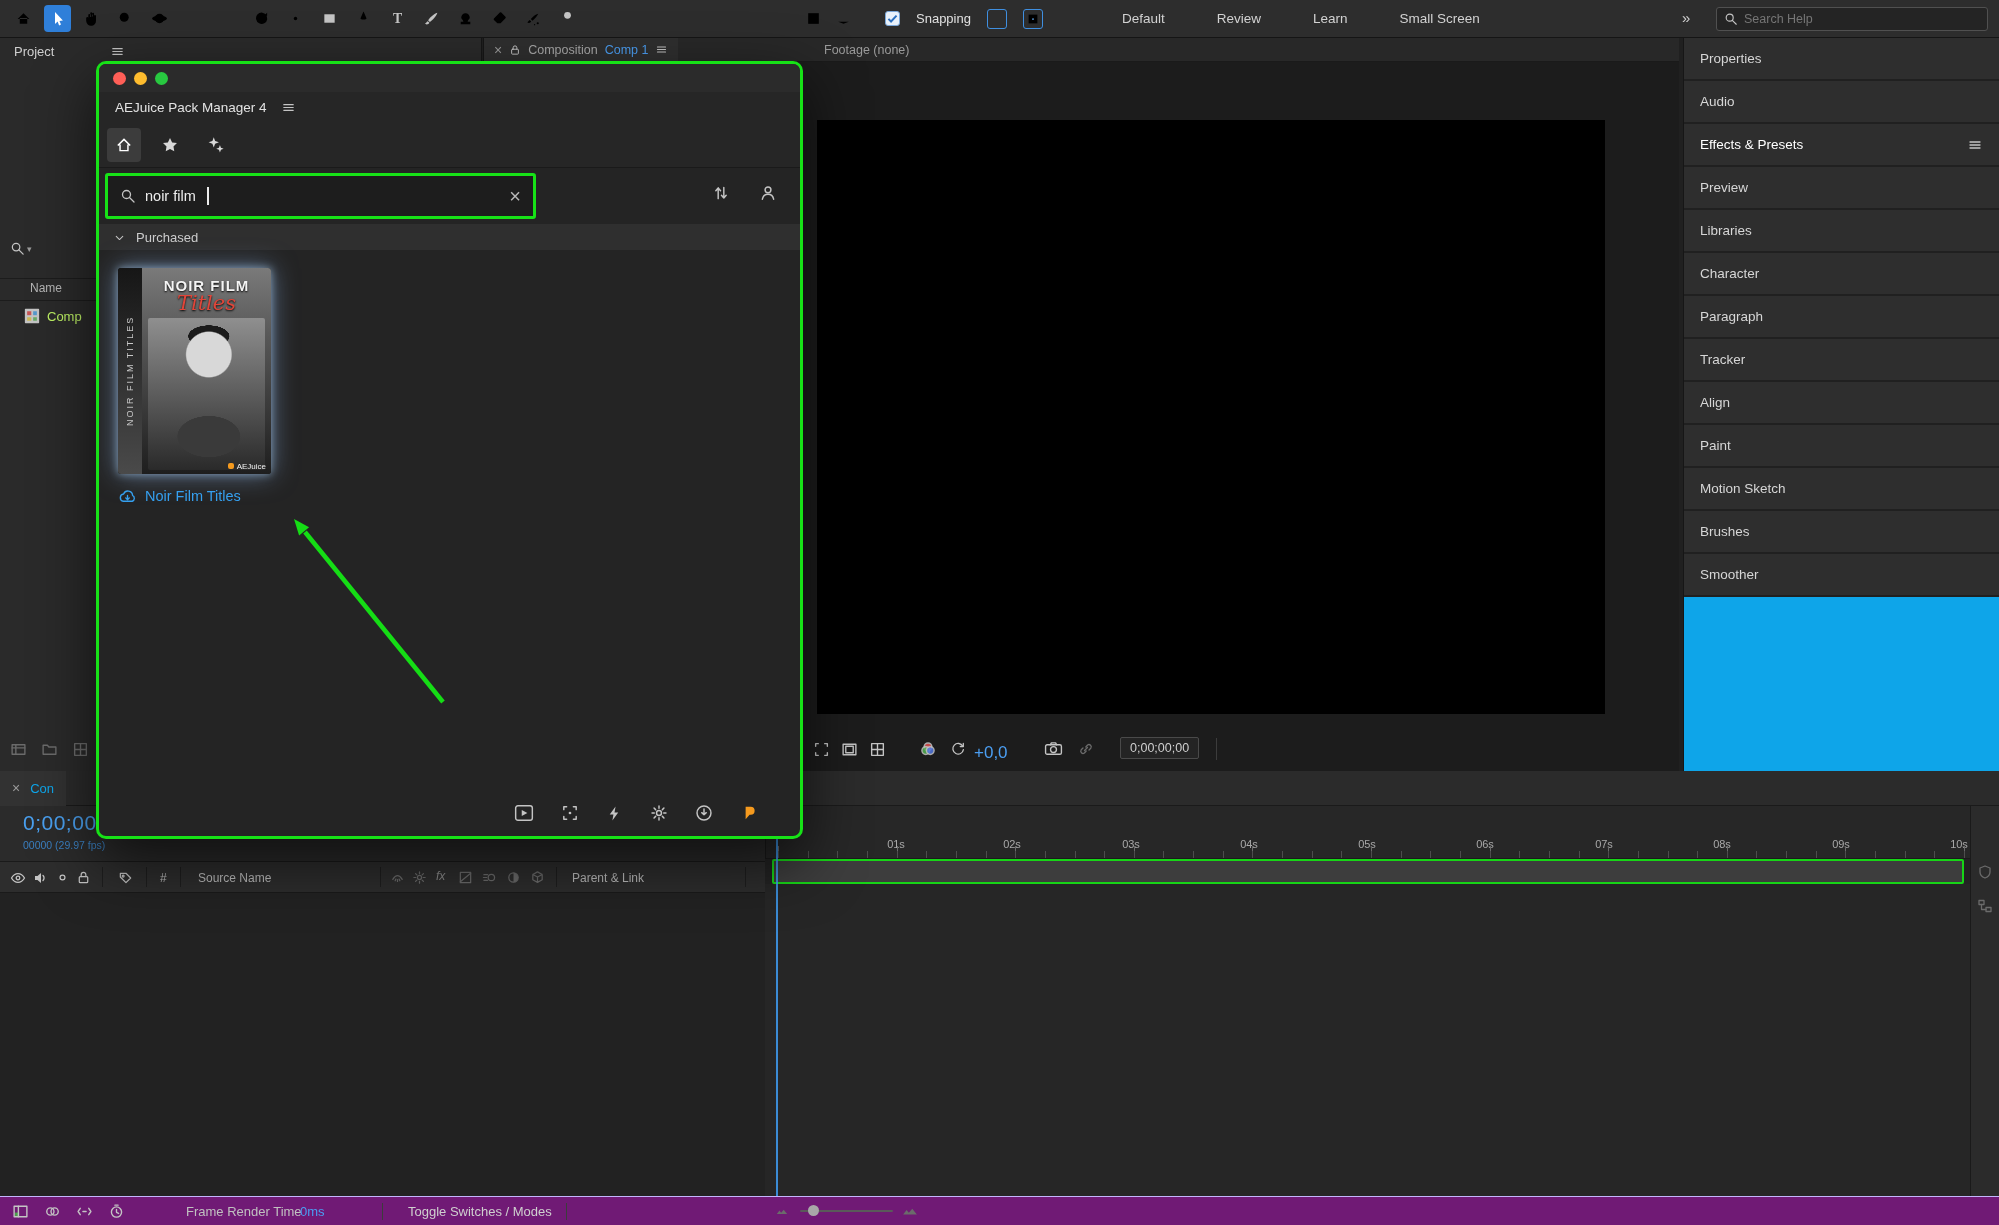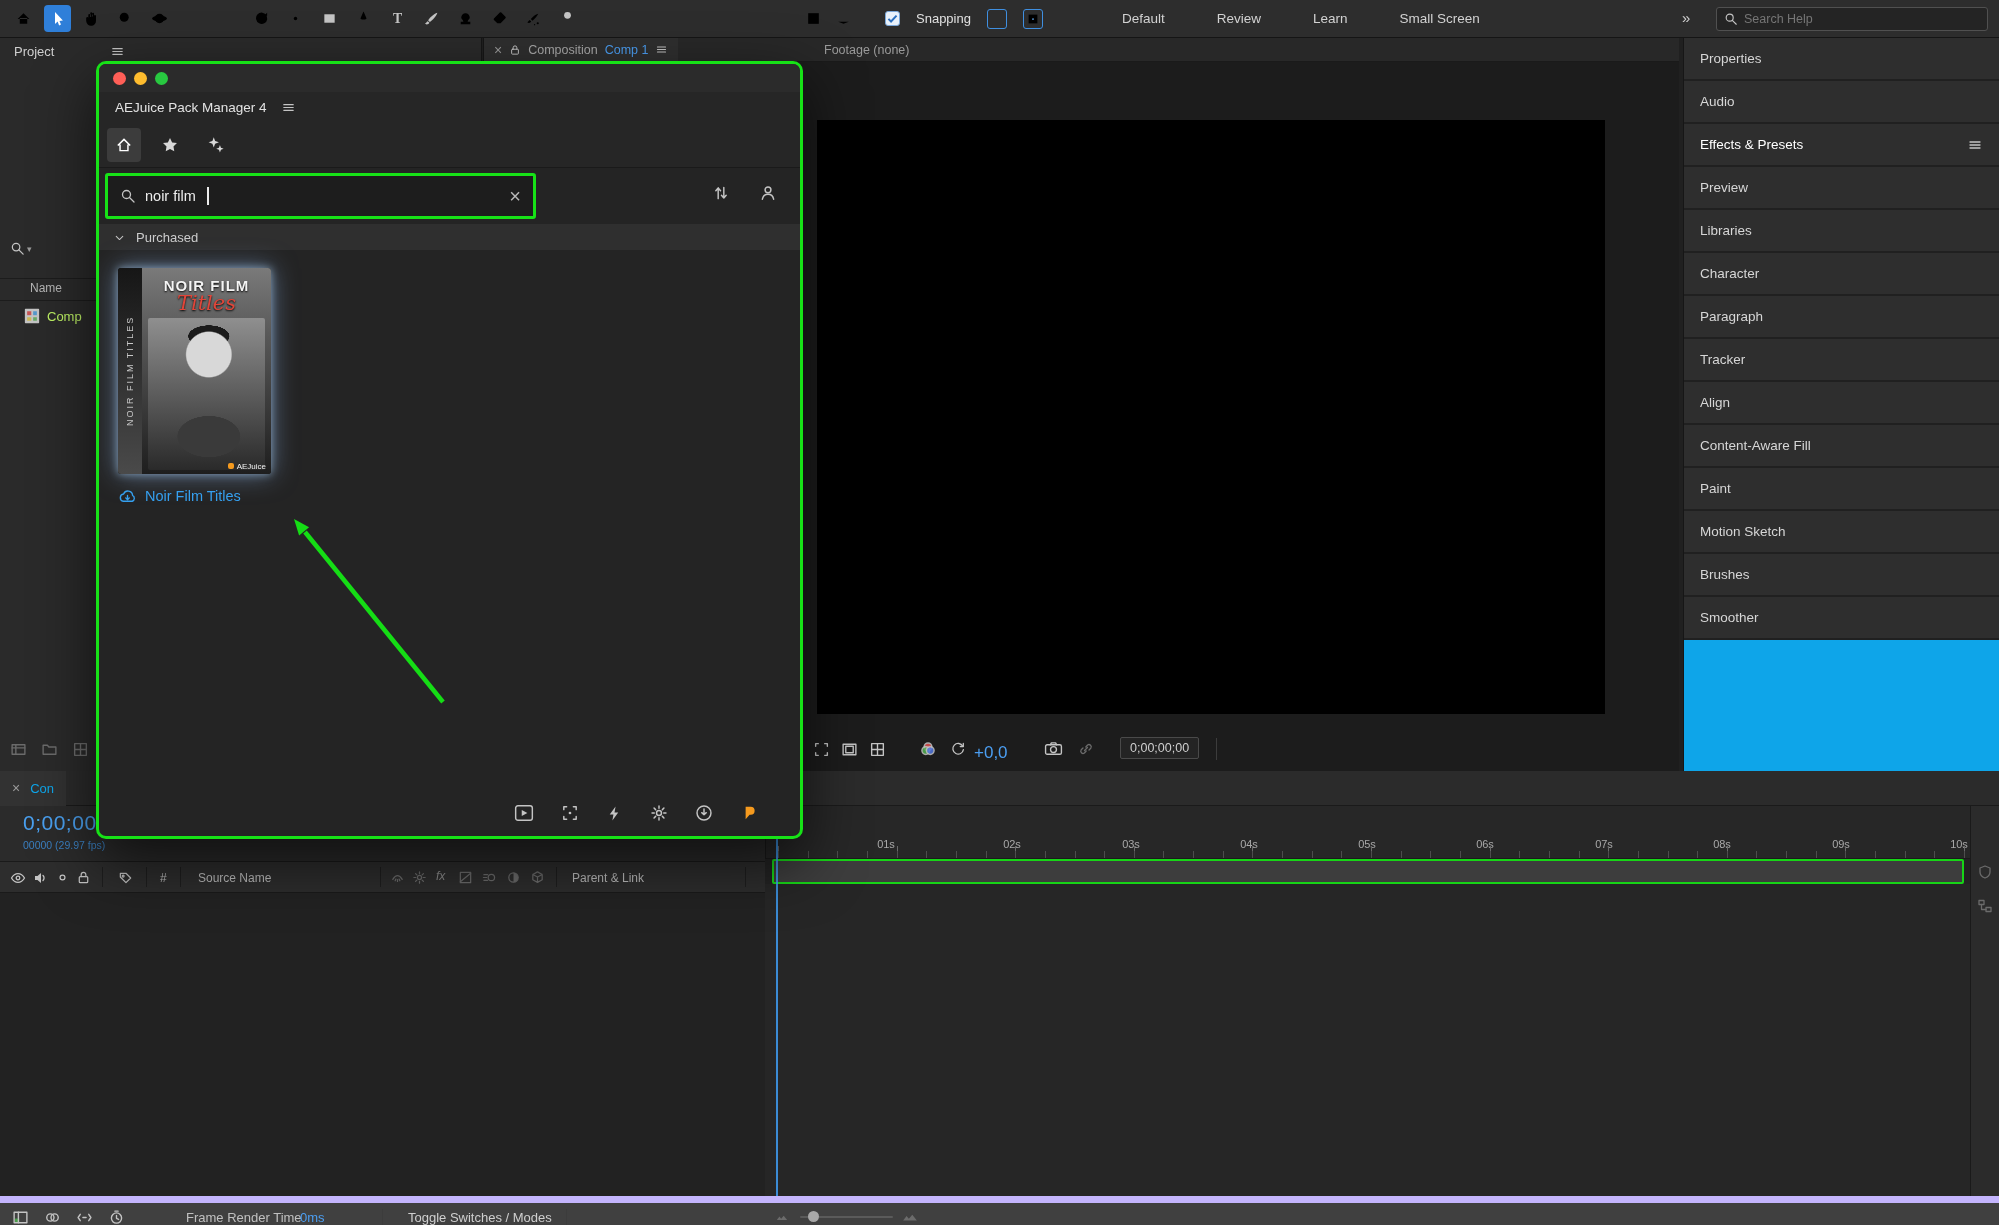--- a/index.html
+++ b/index.html
@@ -357,23 +357,20 @@
   <div class="sbrow">
       <span>Paragraph</span>
     </div>
   <div class="sbrow">
       <span>Tracker</span>
     </div>
   <div class="sbrow">
       <span>Align</span>
     </div>
   <div class="sbrow">
-      <span>Content-Aware Fill</span>
-    </div>
-  <div class="sbrow">
       <span>Paint</span>
     </div>
   <div class="sbrow">
       <span>Motion Sketch</span>
     </div>
   <div class="sbrow">
       <span>Brushes</span>
     </div>
   <div class="sbrow">
       <span>Smoother</span>
@@ -466,21 +463,21 @@
         </svg>
       </span>
     <span class="hsep" style="left:556px"></span>
     <span class="tl-hdr-label" style="left:572px">Parent &amp; Link</span>
     <span class="hsep" style="left:745px"></span>
   </div>
 
   <div class="abs" style="left:0;top:122px;width:765px;height:303px;background:#222"></div>
 
   <div class="abs" style="left:765px;top:35px;width:1205px;height:53px;background:#272727;border-left:1px solid #1a1a1a;border-bottom:1px solid #1a1a1a">
-    <span class="tick" style="left:120px">01s</span>
+    <span class="tick" style="left:130px">01s</span>
     <span class="tick" style="left:246px">02s</span>
     <span class="tick" style="left:365px">03s</span>
     <span class="tick" style="left:483px">04s</span>
     <span class="tick" style="left:601px">05s</span>
     <span class="tick" style="left:719px">06s</span>
     <span class="tick" style="left:838px">07s</span>
     <span class="tick" style="left:956px">08s</span>
     <span class="tick" style="left:1075px">09s</span>
     <span class="tick" style="left:1193px">10s</span>
     <span class="tickband2"></span>
@@ -505,21 +502,21 @@
     <span class="icon abs dim" style="left:6px;top:92px">
         <svg viewBox="0 0 16 16" width="16" height="16">
           <rect x="2" y="2.5" width="5" height="4"></rect>
           <rect x="9" y="9.5" width="5" height="4"></rect>
           <path d="M4.5 6.5v5h4.5"></path>
         </svg>
       </span>
   </div>
 </div>
 
-<div class="abs" style="left:0;top:1196px;width:1999px;height:29px;background:#404040;border-top:7px solid #c4b5fd">
+<div class="abs" style="left:0;top:1196px;width:1999px;height:29px;background:#701a75;border-top:1px solid #c4b5fd">
   <span class="icon abs" style="left:12px;top:6px">
       <svg viewBox="0 0 16 16" width="17" height="17">
         <rect x="2" y="3" width="12" height="10"></rect>
         <rect x="2.8" y="9" width="4" height="3.2" fill="#4a9e4a" stroke="none"></rect>
         <path d="M6 3v10"></path>
       </svg>
     </span>
   <span class="icon abs" style="left:44px;top:6px">
       <svg viewBox="0 0 16 16" width="17" height="17">
         <circle cx="6" cy="8" r="3.4"></circle>

